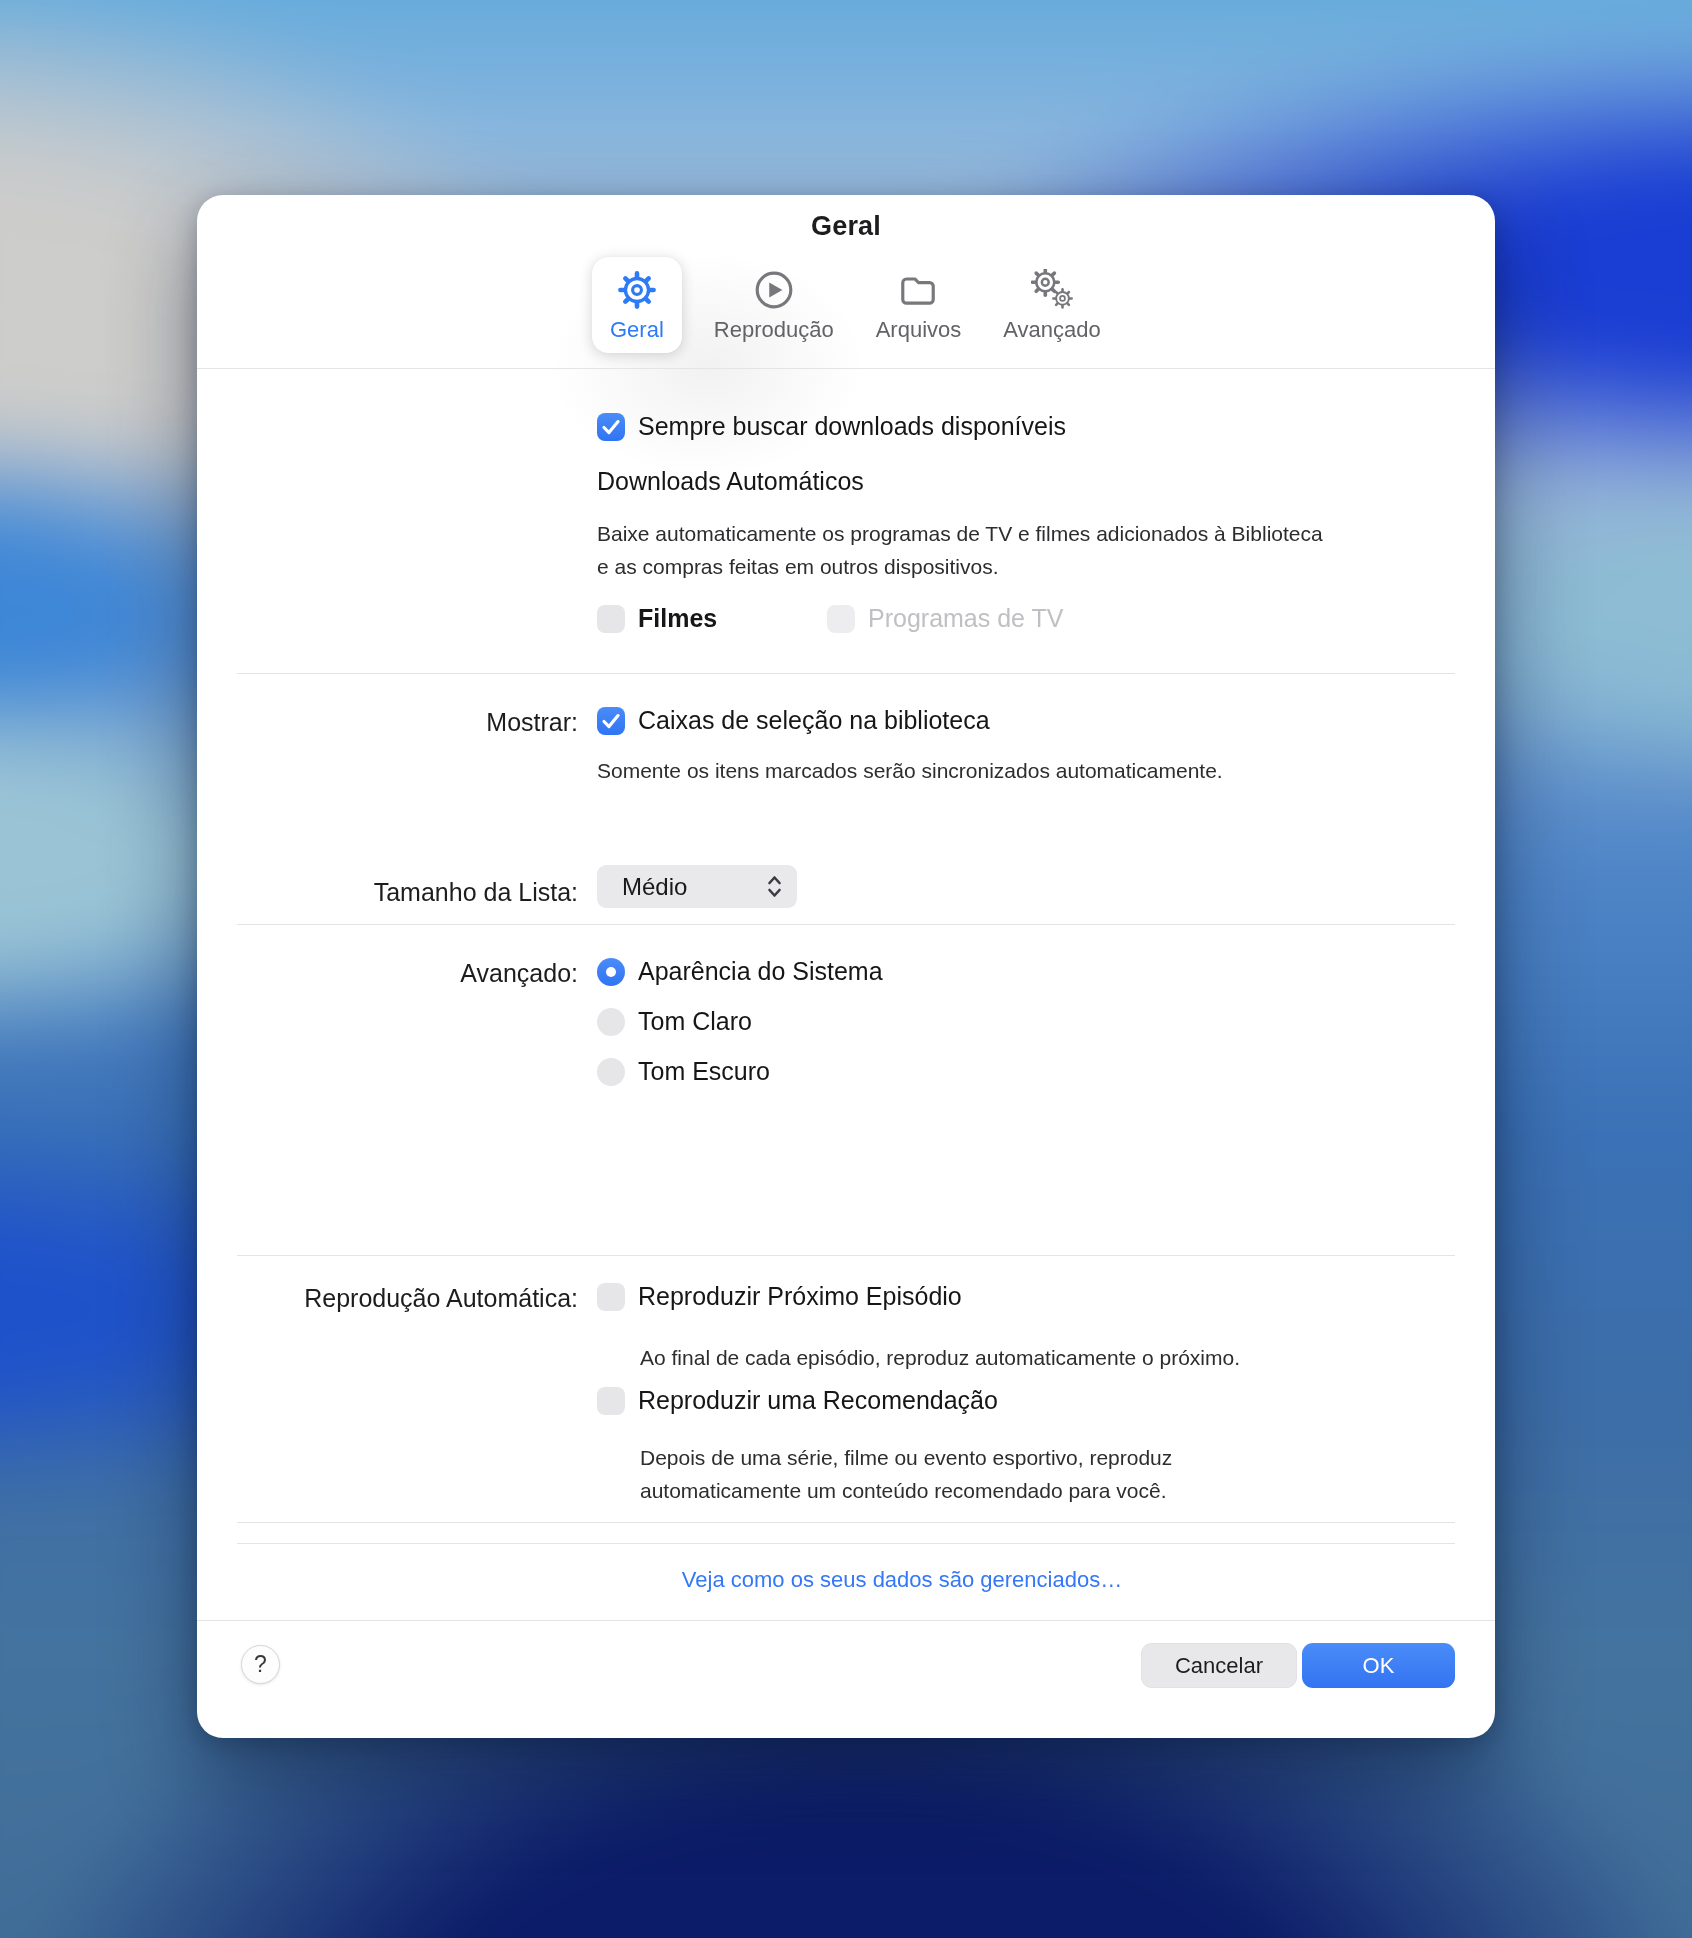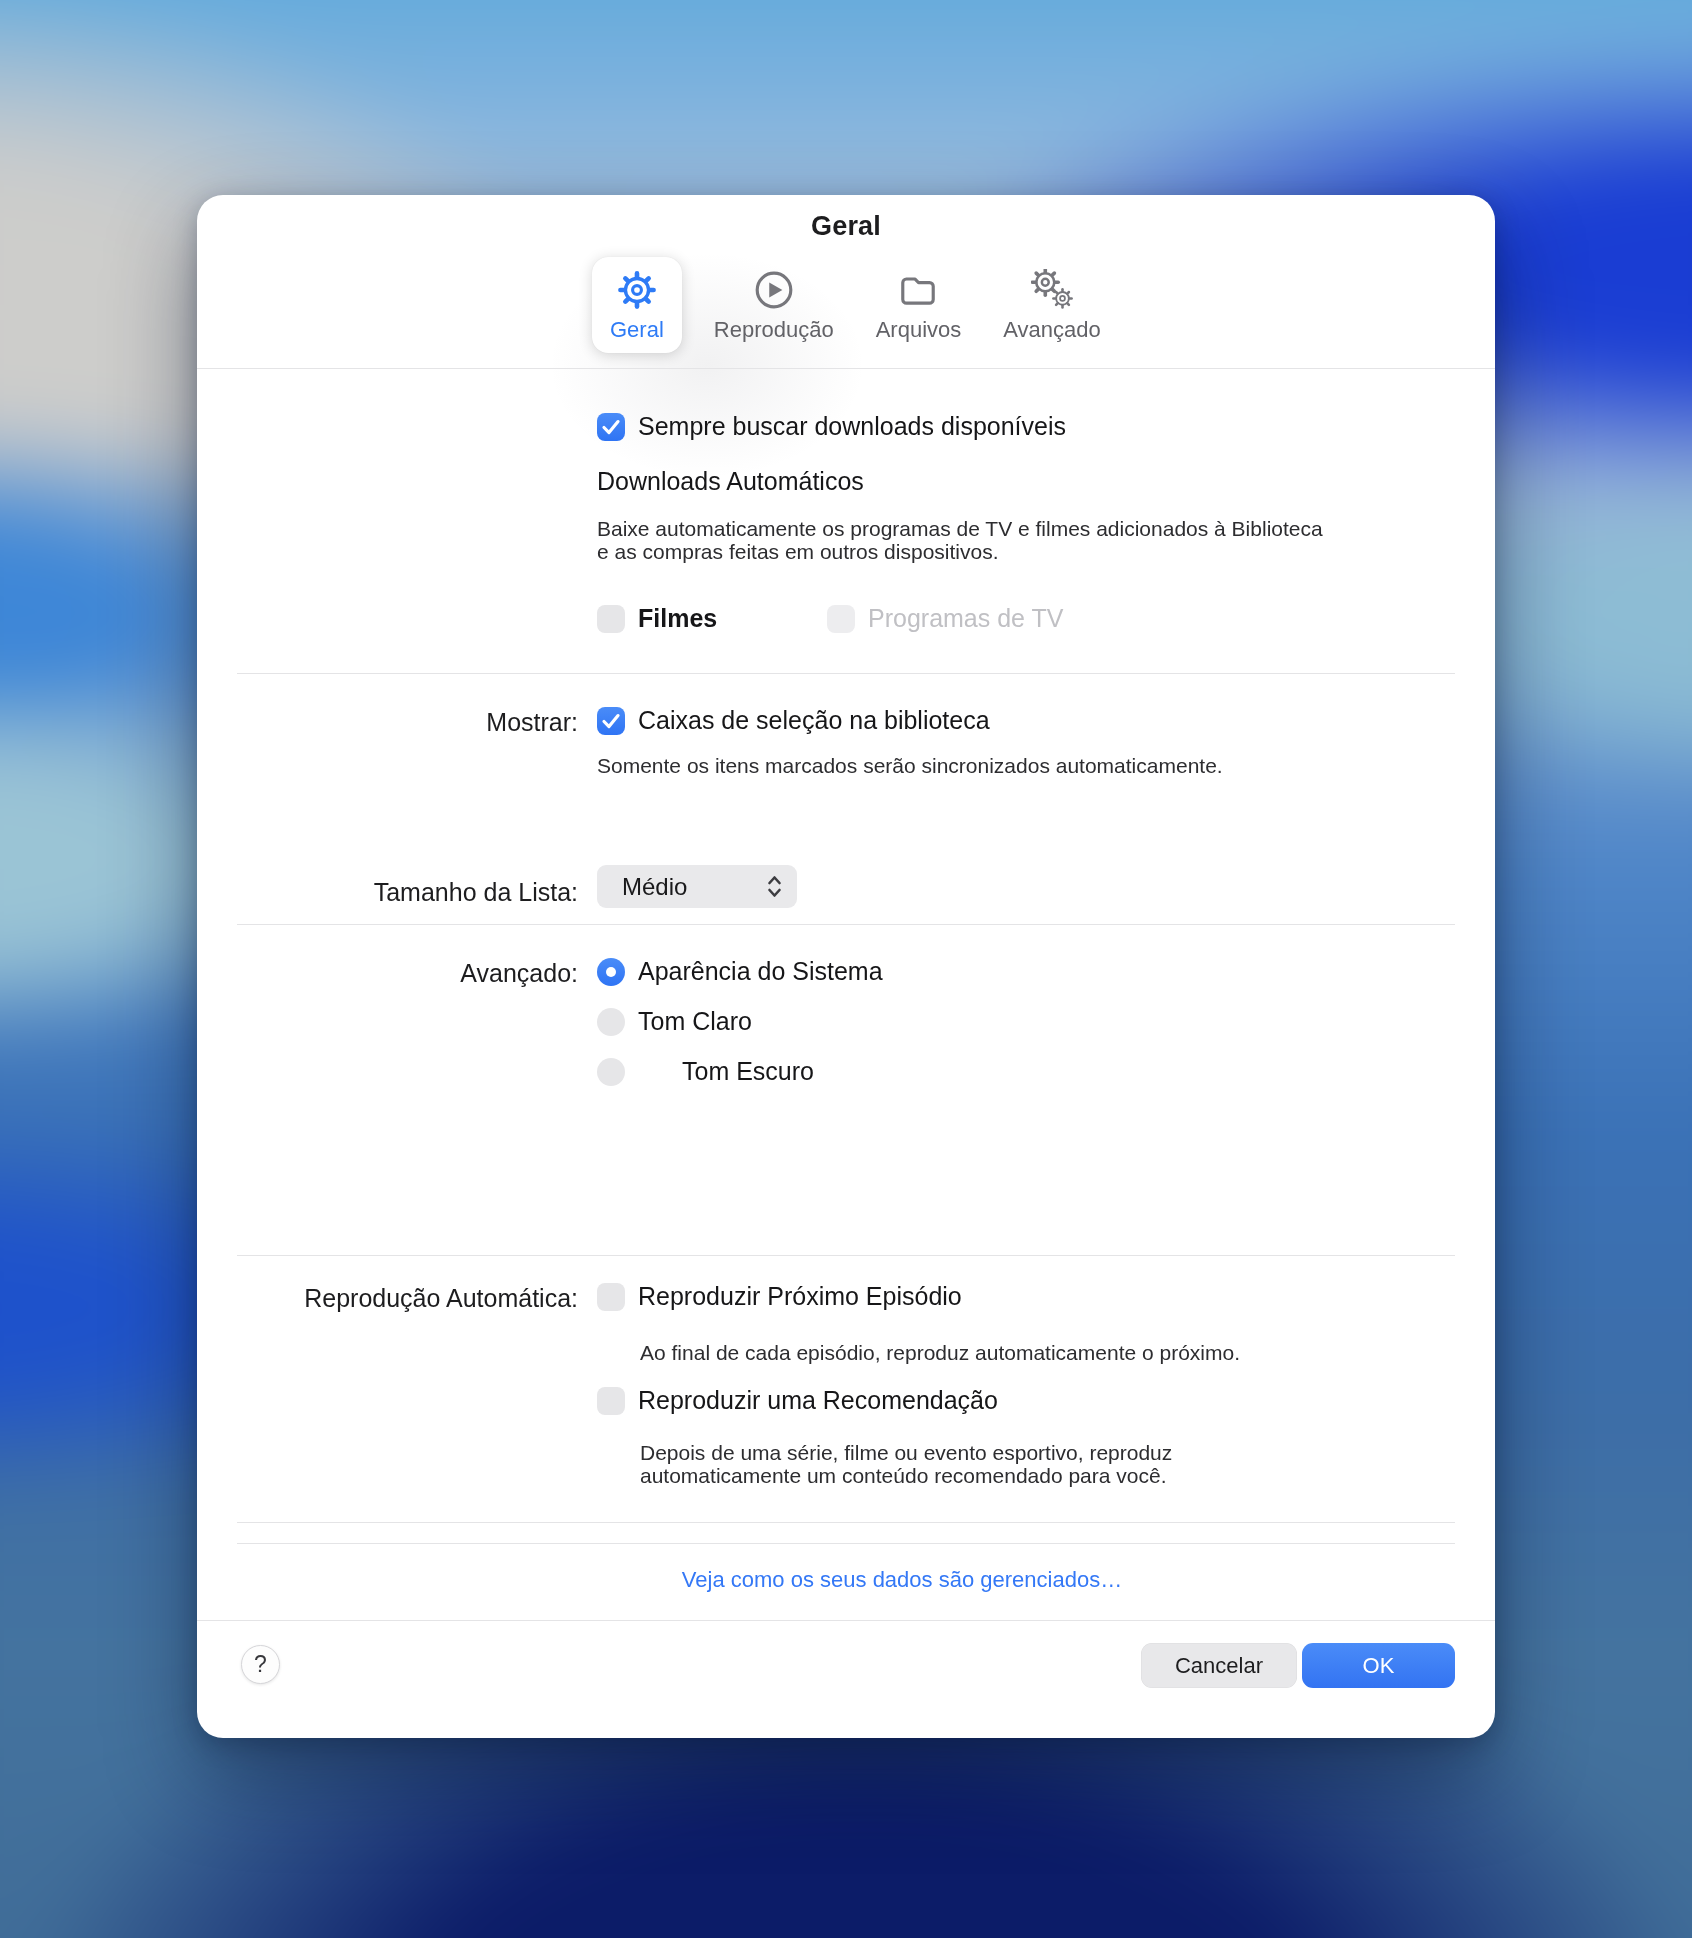--- a/index.html
+++ b/index.html
@@ -64,21 +64,21 @@
   .chk.on{background:linear-gradient(180deg,#4a8cf8,#2f74f4);}
   .chk.disabled{background:#ededef;}
   .chk svg{position:absolute;inset:0;}
   .radio{position:absolute;width:28px;height:28px;border-radius:50%;background:#e6e6e8;}
   .radio.on{background:linear-gradient(180deg,#4a8cf8,#2f74f4);}
   .radio.on::after{
     content:"";position:absolute;left:9px;top:9px;width:10px;height:10px;border-radius:50%;background:#fff;
   }
   .ctl-label{position:absolute;font-size:25px;color:#161618;white-space:nowrap;}
   .ctl-label.disabled{color:#c0c0c4;}
-  .desc{position:absolute;font-size:21px;line-height:23px;color:#2d2d30;}
+  .desc{position:absolute;font-size:21px;line-height:33px;color:#2d2d30;}
   .divider{position:absolute;left:40px;width:1218px;height:1px;background:#e4e4e6;}
   .divider.full{left:0;width:100%;}
   
   .popup{
     position:absolute;left:400px;top:670px;width:200px;height:43px;border-radius:9px;
     background:#e9e9eb;display:flex;align-items:center;
   }
   .popup .popup-value{font-size:24px;color:#19191b;padding-left:25px;}
   .popup .popup-chevrons{position:absolute;right:14px;top:8px;width:17px;height:27px;}
   
@@ -203,21 +203,21 @@
   </div>
 
   <div class="divider" style="top:729px;"></div>
 
   <div class="row-label" style="top:764px;">Avançado:</div>
   <div class="radio on" style="left:400px;top:763px;"></div>
   <div class="ctl-label" style="left:441px;top:762px;">Aparência do Sistema</div>
   <div class="radio" style="left:400px;top:813px;"></div>
   <div class="ctl-label" style="left:441px;top:812px;">Tom Claro</div>
   <div class="radio" style="left:400px;top:863px;"></div>
-  <div class="ctl-label" style="left:441px;top:862px;margin-left:44px;">Tom Escuro</div>
+  <div class="ctl-label" style="left:441px;top:862px;">Tom Escuro</div>
 
   <div class="divider" style="top:1060px;"></div>
 
   <div class="row-label" style="top:1089px;">Reprodução Automática:</div>
   <div class="chk" style="left:400px;top:1088px;"></div>
   <div class="ctl-label" style="left:441px;top:1087px;">Reproduzir Próximo Episódio</div>
   <div class="desc" style="left:443px;top:1146px;width:780px;">Ao final de cada episódio, reproduz automaticamente o próximo.</div>
 
   <div class="chk" style="left:400px;top:1192px;"></div>
   <div class="ctl-label" style="left:441px;top:1191px;">Reproduzir uma Recomendação</div>

